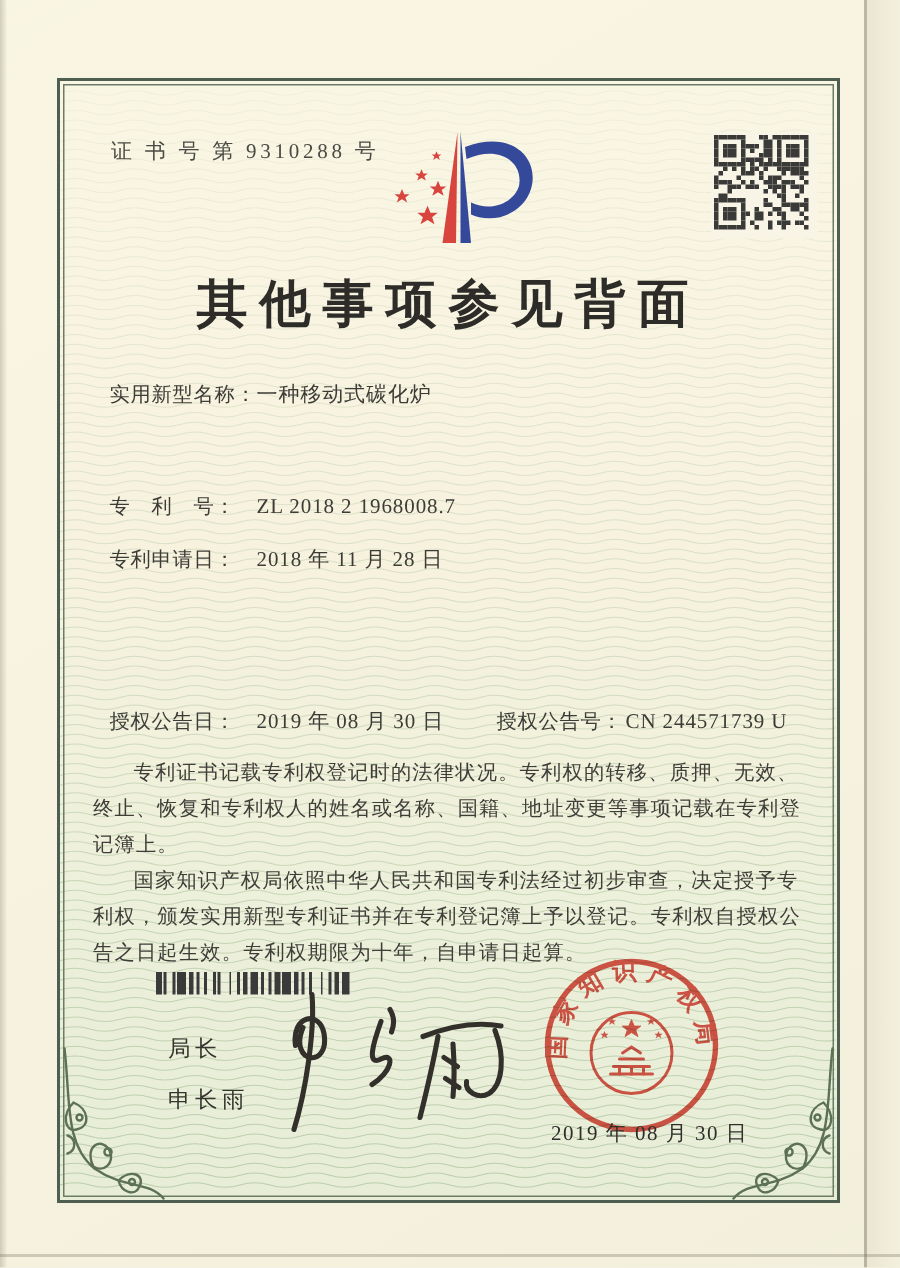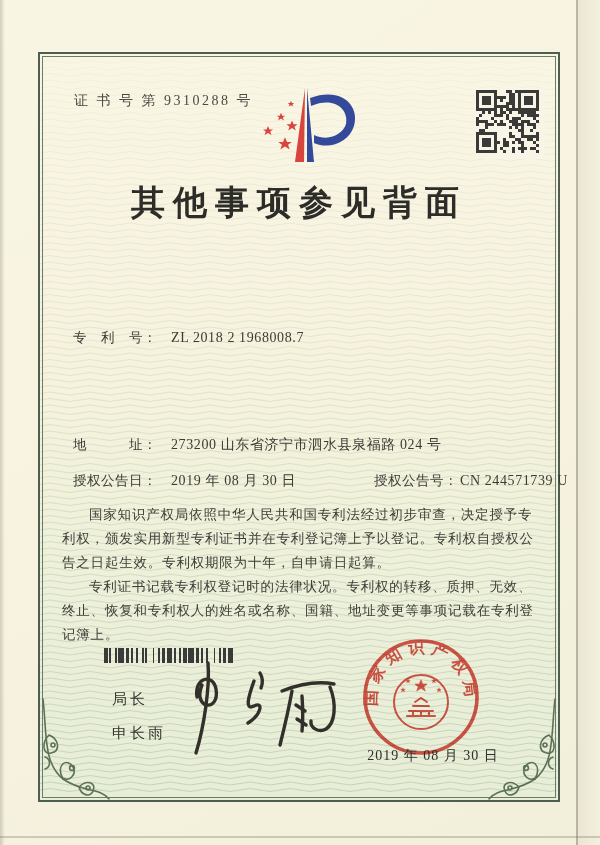--- a/index.html
+++ b/index.html
@@ -40,21 +40,21 @@
 
   .title{
     left:38px;top:180px;width:522px;text-align:center;
     font-size:34px;font-weight:600;letter-spacing:8px;color:#2d2c29;
   }
 
   .row{left:73px;right:48px;height:20px;font-size:14px;color:#3c3b36;white-space:nowrap;}
   .lbl{display:inline-block;width:98px;font-size:13.5px;letter-spacing:.5px;vertical-align:baseline;}
   .val{font-size:14px;letter-spacing:.6px;}
   .pair2{position:absolute;left:258px;top:0;}
-  .pair2 .lbl{width:86px;margin-left:43px;}
+  .pair2 .lbl{width:86px;}
 
   #paragraphs{left:62px;top:503px;width:478px;color:#3f3d38;}
   #paragraphs p{margin:0;text-indent:2em;font-size:13.5px;line-height:1.78;letter-spacing:.8px;}
 
   #barcode{left:104px;top:648px;width:190px;height:15px;display:flex;align-items:stretch;}
   #barcode div{height:15px;}
 
   .official-title{left:112px;top:690px;font-size:15px;letter-spacing:3px;color:#35342f;}
   .official-name{left:112px;top:724px;font-size:15px;letter-spacing:3px;color:#35342f;}
   #signature{left:162px;top:655px;width:190px;height:112px;}
@@ -680,36 +680,39 @@
       <div style="background:#3a3a38"></div>
       <div style="background:transparent"></div>
       <div style="background:transparent"></div>
       <div style="background:transparent"></div>
       <div style="background:transparent"></div>
       <div style="background:#3a3a38"></div>
     </div>
 
   <div class="abs title">其他事项参见背面</div>
 
+  <div class="abs row" style="top:254px">
+    <span class="lbl">实用新型名称：</span><span class="val">一种移动式碳化炉</span>
+  </div>
   <div class="abs row" style="top:329px">
     <span class="lbl">专　利　号：</span><span class="val">ZL 2018 2 1968008.7</span>
   </div>
-  <div class="abs row" style="top:436px">
-    <span class="lbl">地　　　址：</span><span class="val">273200 山东省济宁市泗水县泉福路 024 号</span>
+  <div class="abs row" style="top:364px">
+    <span class="lbl">专利申请日：</span><span class="val">2018 年 11 月 28 日</span>
   </div>
   <div class="abs row" style="top:472px">
     <span class="lbl">授权公告日：</span><span class="val">2019 年 08 月 30 日</span>
     <span class="pair2">
       <span class="lbl">授权公告号：</span><span class="val">CN 244571739 U</span>
     </span>
   </div>
 
   <div id="paragraphs" class="abs">
+    <p>专利证书记载专利权登记时的法律状况。专利权的转移、质押、无效、终止、恢复和专利权人的姓名或名称、国籍、地址变更等事项记载在专利登记簿上。</p>
     <p>国家知识产权局依照中华人民共和国专利法经过初步审查，决定授予专利权，颁发实用新型专利证书并在专利登记簿上予以登记。专利权自授权公告之日起生效。专利权期限为十年，自申请日起算。</p>
-    <p>专利证书记载专利权登记时的法律状况。专利权的转移、质押、无效、终止、恢复和专利权人的姓名或名称、国籍、地址变更等事项记载在专利登记簿上。</p>
   </div>
 
   <div id="barcode" class="abs">
       <div style="width:3.6px;background:#3a3a3a"></div>
       <div style="width:1.8px;background:transparent"></div>
       <div style="width:1.8px;background:#3a3a3a"></div>
       <div style="width:3.6px;background:transparent"></div>
       <div style="width:1.8px;background:#3a3a3a"></div>
       <div style="width:1.8px;background:transparent"></div>
       <div style="width:5.4px;background:#3a3a3a"></div>

